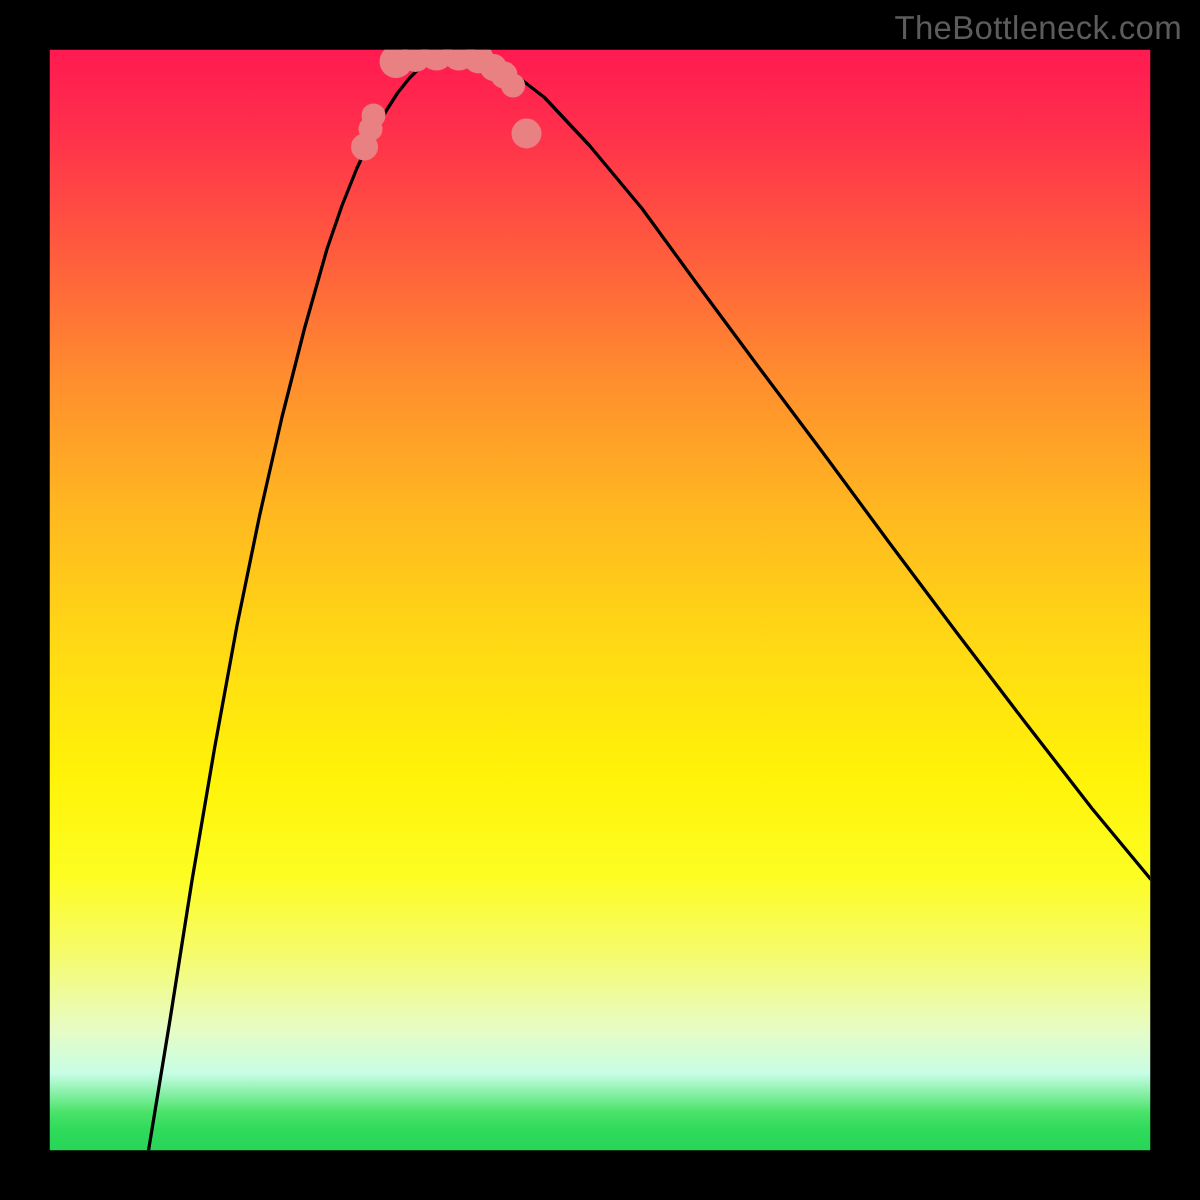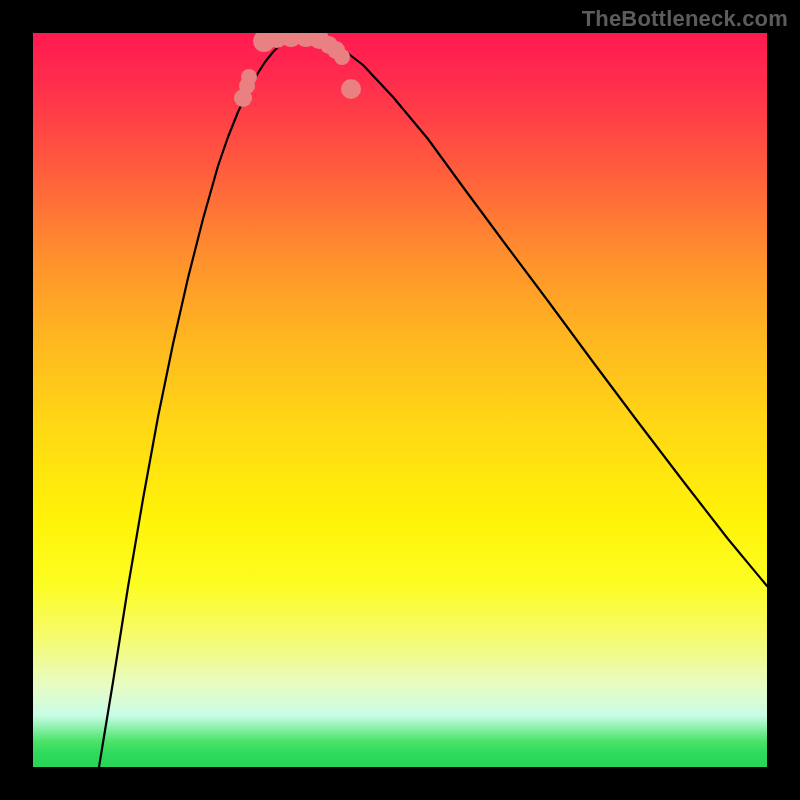--- a/index.html
+++ b/index.html
@@ -46,21 +46,21 @@
     left: 0; top: 0;
     width: 734px;
     height: 734px;
   }
   .watermark {
     position: absolute;
     top: 6px;
     right: 12px;
     color: #5c5c5c;
     font-size: 22px;
-    font-weight: 700;
+    font-weight: 400;
     letter-spacing: 0.2px;
     user-select: none;
   }
 </style>
 </head>
 <body>
 
 <div class="watermark">TheBottleneck.com</div>
 
 <div class="frame">

